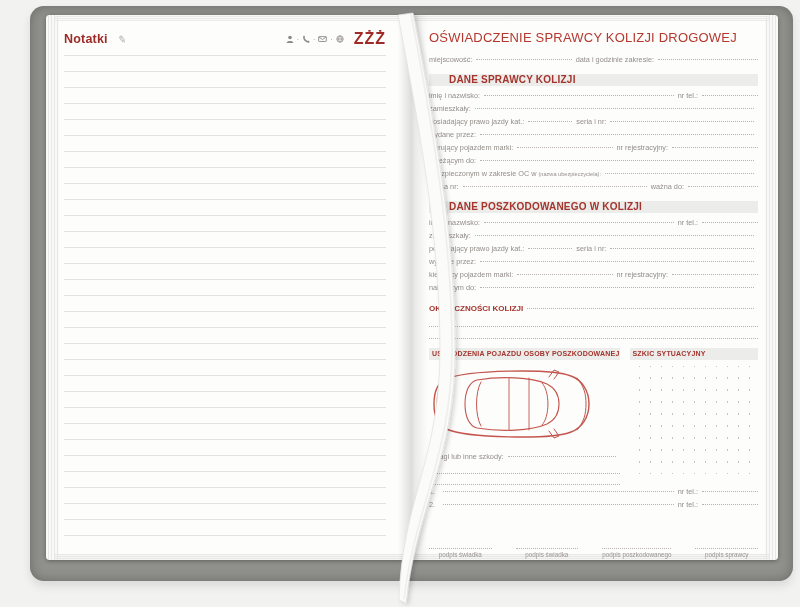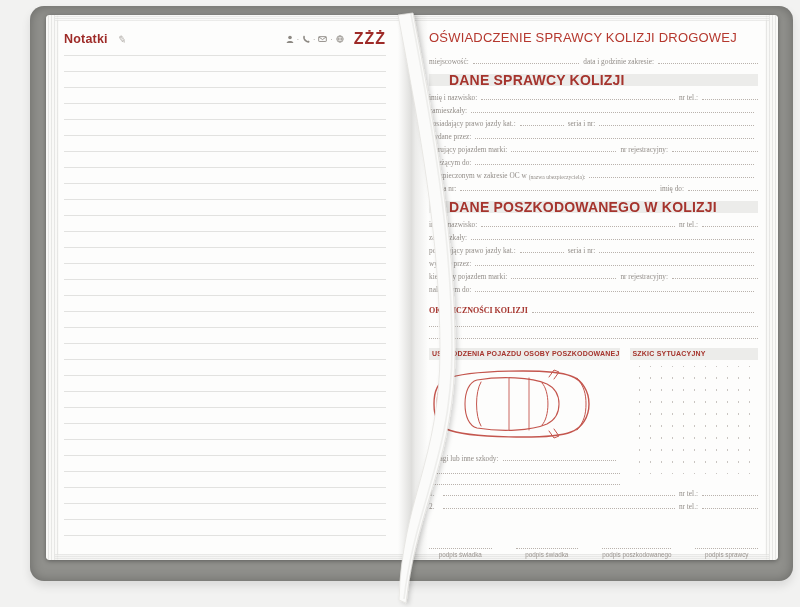--- a/index.html
+++ b/index.html
@@ -29,30 +29,30 @@
   .pencil{font-family:"DejaVu Sans",sans-serif;color:#a9a49f;font-size:10px;margin-left:10px;transform:rotate(10deg);}
   .meta{margin-left:auto;display:flex;align-items:center;gap:3px;color:#a5a19c;font-size:7px;}
   .meta svg{display:block;}
   .brand{font-size:16px;font-weight:bold;color:#9e2b28;letter-spacing:1px;margin-left:10px;}
   .ruled{position:absolute;left:64px;top:55px;width:322px;height:482px;
          background:repeating-linear-gradient(to bottom,#e2e2e0 0 1px,transparent 1px 16px);}
 
   
   .form{position:absolute;left:429px;top:30px;width:329px;color:#938e89;}
   .form-title{font-size:13px;font-weight:normal;color:#b5382e;letter-spacing:.2px;white-space:nowrap;margin-bottom:8px;}
-  .frow{display:flex;align-items:flex-end;height:13px;font-size:7.3px;font-family:Liberation Serif, serif;}
+  .frow{display:flex;align-items:center;height:13px;font-size:7.3px;}
   .lbl{white-space:nowrap;color:#938e89;}
   .sub{font-size:5.6px;margin-left:2px;}
   .dots{flex:1;border-bottom:1px dotted #b9b2ac;margin:0 4px 2px 4px;height:1px;}
   .dots.d-tel{flex:0 0 56px;margin-right:0;}
   .dots.d-date{flex:0 0 100px;margin-right:0;}
   .dots.d-kat{flex:0 0 44px;}
   .dots.d-rej{flex:0 0 86px;margin-right:0;}
   .dots.d-wazna{flex:0 0 70px;margin-right:0;}
-  .secbar{height:12px;line-height:12px;background:#ececea;color:#a5342d;font-size:14px;font-weight:bold;
+  .secbar{height:12px;line-height:12px;background:#ececea;color:#a5342d;font-size:10px;font-weight:bold;
           padding-left:20px;letter-spacing:.2px;margin:4px 0 3px 0;white-space:nowrap;overflow:hidden;}
   .gap4{height:4px;}.gap8{height:8px;}
   .redlbl{color:#a5342d;font-weight:bold;font-size:8px;white-space:nowrap;}
   .blankline{height:11px;border-bottom:1px dotted #b9b2ac;}
   .twocol{display:flex;gap:10px;margin-top:5px;}
   .col-l{flex:0 0 172px;}
   .col-r{flex:1;}
   .secbar.small{font-size:7px;padding-left:3px;}
   .car-wrap{margin:4px 0 2px 0;}
   .dotgrid{height:108px;margin-top:6px;
@@ -154,21 +154,21 @@
       <span class="dots"></span>
     </div>
     <div class="frow">
       <span class="lbl">ubezpieczonym w zakresie OC w</span>
       <span class="lbl sub">(nazwa ubezpieczyciela):</span>
       <span class="dots"></span>
     </div>
     <div class="frow">
       <span class="lbl">polisa nr:</span>
       <span class="dots"></span>
-      <span class="lbl">imię do:</span>
+      <span class="lbl">ważna do:</span>
       <span class="dots d-wazna"></span>
     </div>
 
     <div class="gap4"></div>
     <div class="secbar">DANE POSZKODOWANEGO W KOLIZJI</div>
 
     <div class="frow">
       <span class="lbl">imię i nazwisko:</span>
       <span class="dots"></span>
       <span class="lbl">nr tel.:</span>

